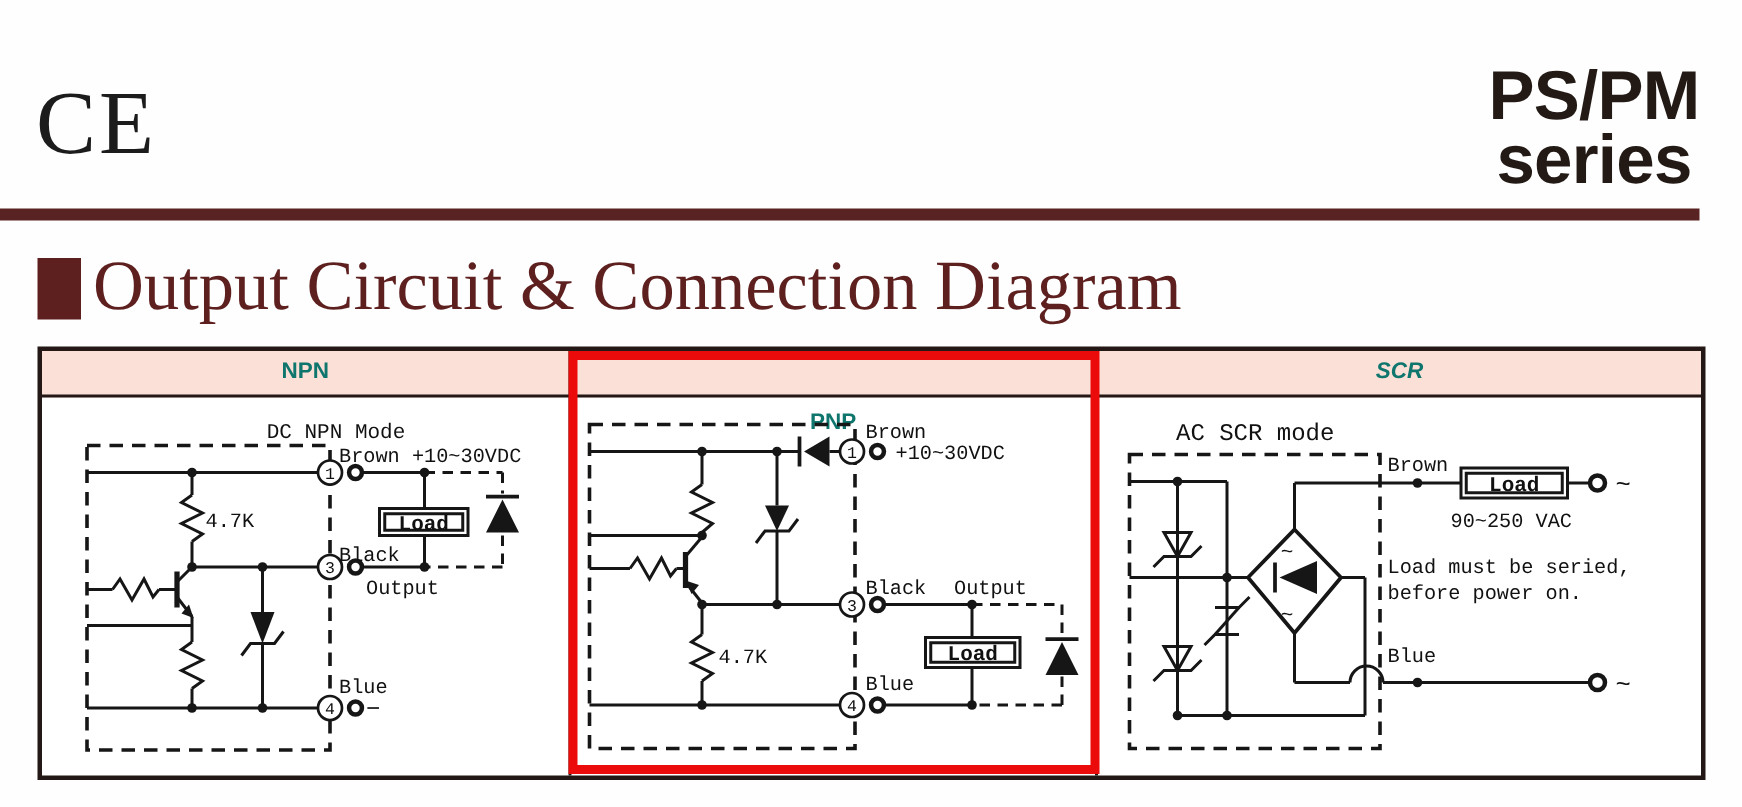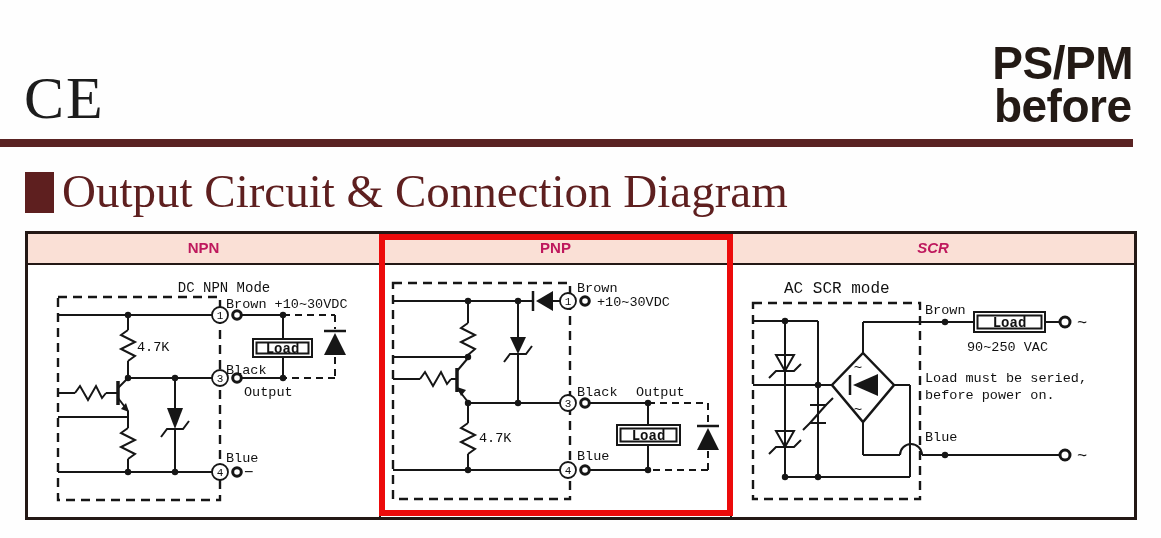--- a/index.html
+++ b/index.html
@@ -1,31 +1,31 @@
 <!DOCTYPE html>
 <html><head>
 <meta charset="utf-8">
 <style>
   html,body{margin:0;padding:0;background:#ffffff;}
   #page{position:relative;width:1161px;height:538px;background:#fefefe;overflow:hidden;
         font-family:"Liberation Sans",sans-serif;color:#1a1a1a;}
   .abs{position:absolute;}
-  #ce{left:24px;top:68px;font-family:"Liberation Serif",serif;font-size:60px;line-height:1;
+  #ce{left:24px;top:52px;font-family:"Liberation Serif",serif;font-size:60px;line-height:1;
       letter-spacing:2px;color:#1c1c1c;}
   #series{right:28px;top:42px;text-align:center;font-weight:bold;font-size:46px;line-height:0.93;
       letter-spacing:-0.5px;color:#231a15;}
   #rule{left:0;top:139px;width:1133px;height:8px;background:#5a2323;}
   #bullet{left:25px;top:172px;width:29px;height:41px;background:#5e1f1f;}
   #heading{left:62px;top:164px;font-family:"Liberation Serif",serif;font-size:47px;line-height:1.15;
       color:#5e1f1f;white-space:nowrap;}
   #tbl{left:25px;top:231px;width:1106px;height:283px;border:3px solid #231815;background:#fff;}
   #hdrbg{left:28px;top:234px;width:1106px;height:29px;background:#fae0d6;border-bottom:2px solid #231815;}
-  .hdr{top:239px;height:20px;font-size:15px;font-weight:bold;text-align:center;color:#be185d;}
+  .hdr{top:239px;height:20px;font-size:15px;font-weight:bold;text-align:center;color:#0f766e;}
   #hdr-npn{left:28px;width:351px;}
-  #hdr-pnp{left:381px;width:349px;}
+  #hdr-pnp{left:381px;width:349px;margin-top:34px;}
   #hdr-scr{left:732px;width:402px;font-style:italic;}
   .vdiv{top:234px;width:2px;height:283px;background:#231815;}
   #vdiv1{left:379px;} #vdiv2{left:730px;}
   #redbox{left:379px;top:234px;width:342px;height:270px;border:6px solid #ec0b0b;background:transparent;z-index:5;}
   svg{position:absolute;}
   svg text{font-family:"Liberation Mono",monospace;fill:#111;}
   .w{stroke:#161616;stroke-width:2;fill:none;}
   .w25{stroke:#161616;stroke-width:2.5;fill:none;}
   .dashbox{stroke:#161616;stroke-width:2.4;fill:none;stroke-dasharray:9 6;}
   .dsh{stroke:#161616;stroke-width:2;fill:none;stroke-dasharray:7 5;}
@@ -41,21 +41,21 @@
 </style>
 </head>
 <body>
 
 <div id="page">
 
   <div id="ce" class="abs">CE</div>
 
   <div id="series" class="abs">
     <div>PS/PM</div>
-    <div>before</div>
+    <div>series</div>
   </div>
 
   <div id="rule" class="abs"></div>
 
   <div id="bullet" class="abs"></div>
   <div id="heading" class="abs">Output Circuit &amp; Connection Diagram</div>
 
   <div id="tbl" class="abs"></div>
   <div id="hdrbg" class="abs"></div>
   <div id="vdiv1" class="abs vdiv"></div>

